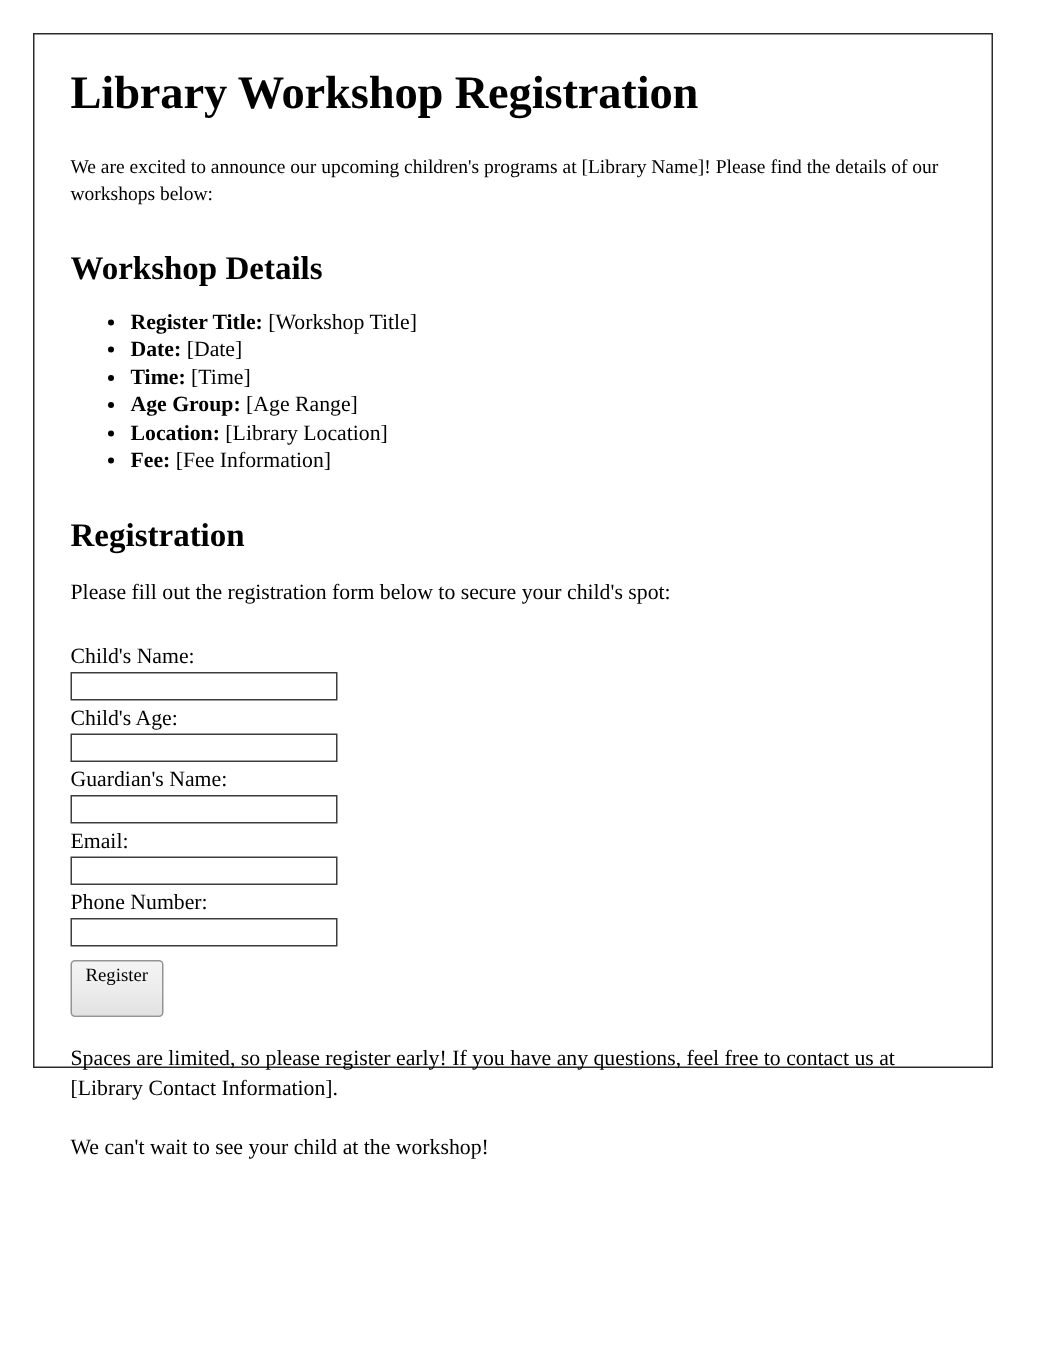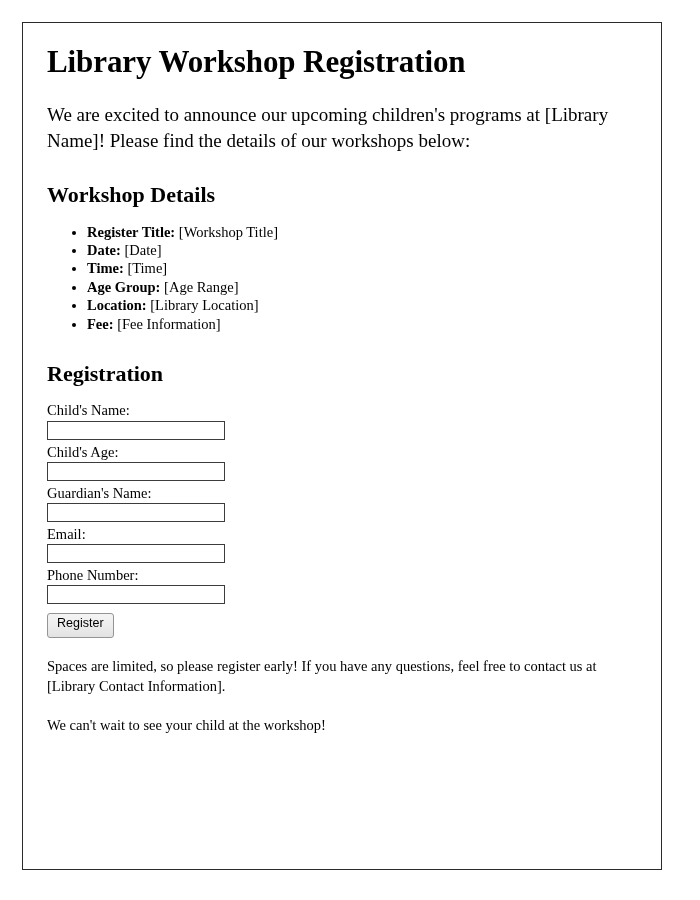--- a/index.html
+++ b/index.html
@@ -13,21 +13,21 @@
     overflow: hidden;
     font-family: "Liberation Serif", "DejaVu Serif", serif;
     color: #000000;
   }
 
   .page-frame {
     position: absolute;
     left: 22px;
     top: 22px;
     width: 640px;
-    height: 848px;
+    height: 690px;
     border: 1px solid #2b2b2b;
     box-sizing: border-box;
     padding: 22px 24px 10px 24px;
     background: #ffffff;
   }
 
   .doc-title {
     font-family: "Liberation Serif", "DejaVu Serif", serif;
     font-size: 31px;
     font-weight: bold;
@@ -36,21 +36,21 @@
     letter-spacing: -0.1px;
   }
 
   .salutation {
     font-size: 14.5px;
     line-height: 1.25;
     margin: 0 0 22px 0;
   }
 
   .body-para {
-    font-size: 19px;
+    font-size: 13px;
     line-height: 1.38;
     margin: 0 0 8px 0;
   }
 
   .section-heading {
     font-size: 22px;
     font-weight: bold;
     line-height: 1.2;
     margin: 28px 0 14px 0;
   }
@@ -98,27 +98,27 @@
     font-size: 13px;
     padding: 1px 2px;
     margin: 0 0 3px 0;
     outline: none;
     color: #000;
   }
   .submit-row {
     margin-top: 9px;
   }
   .register-button {
-    font-family: Liberation Sans, sans-serif;
+    font-family: Liberation Serif, serif;
     font-size: 12.5px;
     color: #000000;
     background: linear-gradient(to bottom, #f4f4f4 0%, #ededed 50%, #e2e2e2 100%);
     border: 1px solid #949494;
     border-radius: 3px;
-    padding: 2px 9px 6px 9px;
+    padding: 2px 9px 19px 9px;
     line-height: 1.2;
     cursor: pointer;
   }
 
   .closing-para {
     font-size: 14.5px;
     line-height: 1.38;
     margin: 0 0 19px 0;
   }
 
@@ -165,20 +165,21 @@
       <span class="v">[Library Location]</span>
     </li>
     <li>
       <span class="k">Fee:</span>
       <span class="v">[Fee Information]</span>
     </li>
   </ul>
 
   <h2 class="section-heading">Registration</h2>
 
+  <p class="reg-intro">Please fill out the registration form below to secure your child's spot:</p>
 
   <form class="reg-form">
 
     <label class="field-label">Child's Name:</label>
     <input class="field-input" type="text" value="" style="">
 
     <label class="field-label">Child's Age:</label>
     <input class="field-input" type="text" value="" style="">
 
     <label class="field-label">Guardian's Name:</label>

